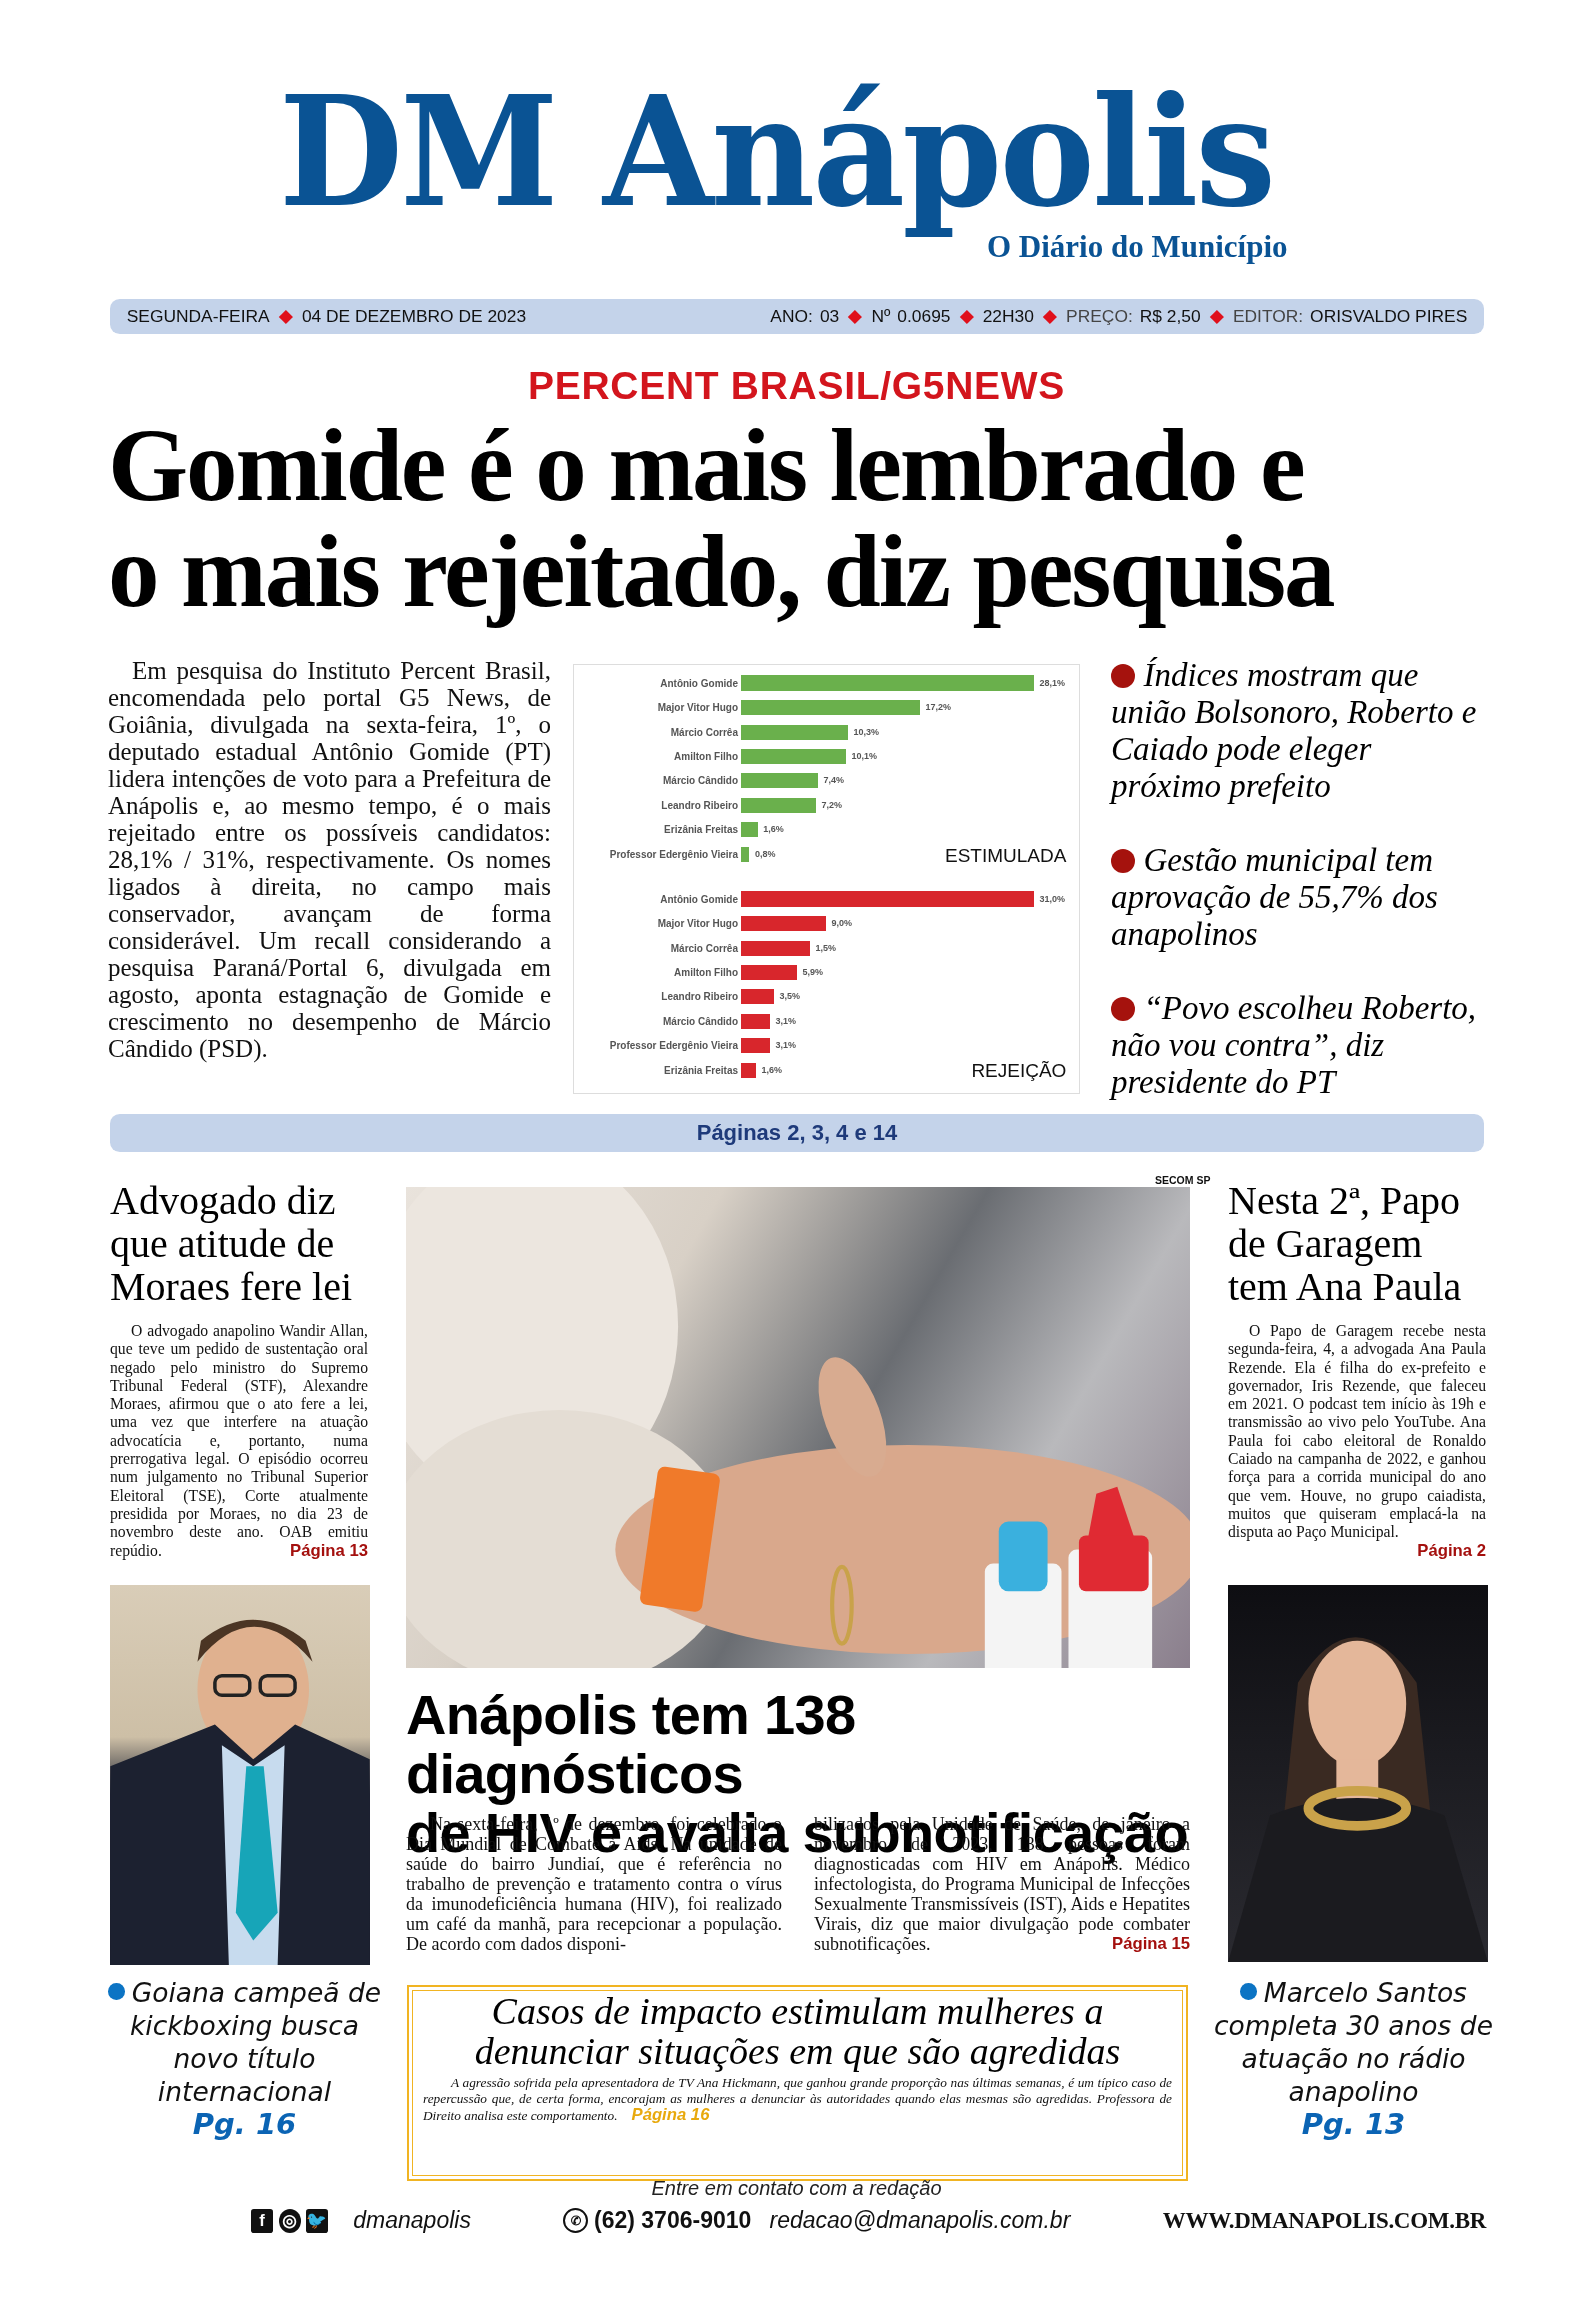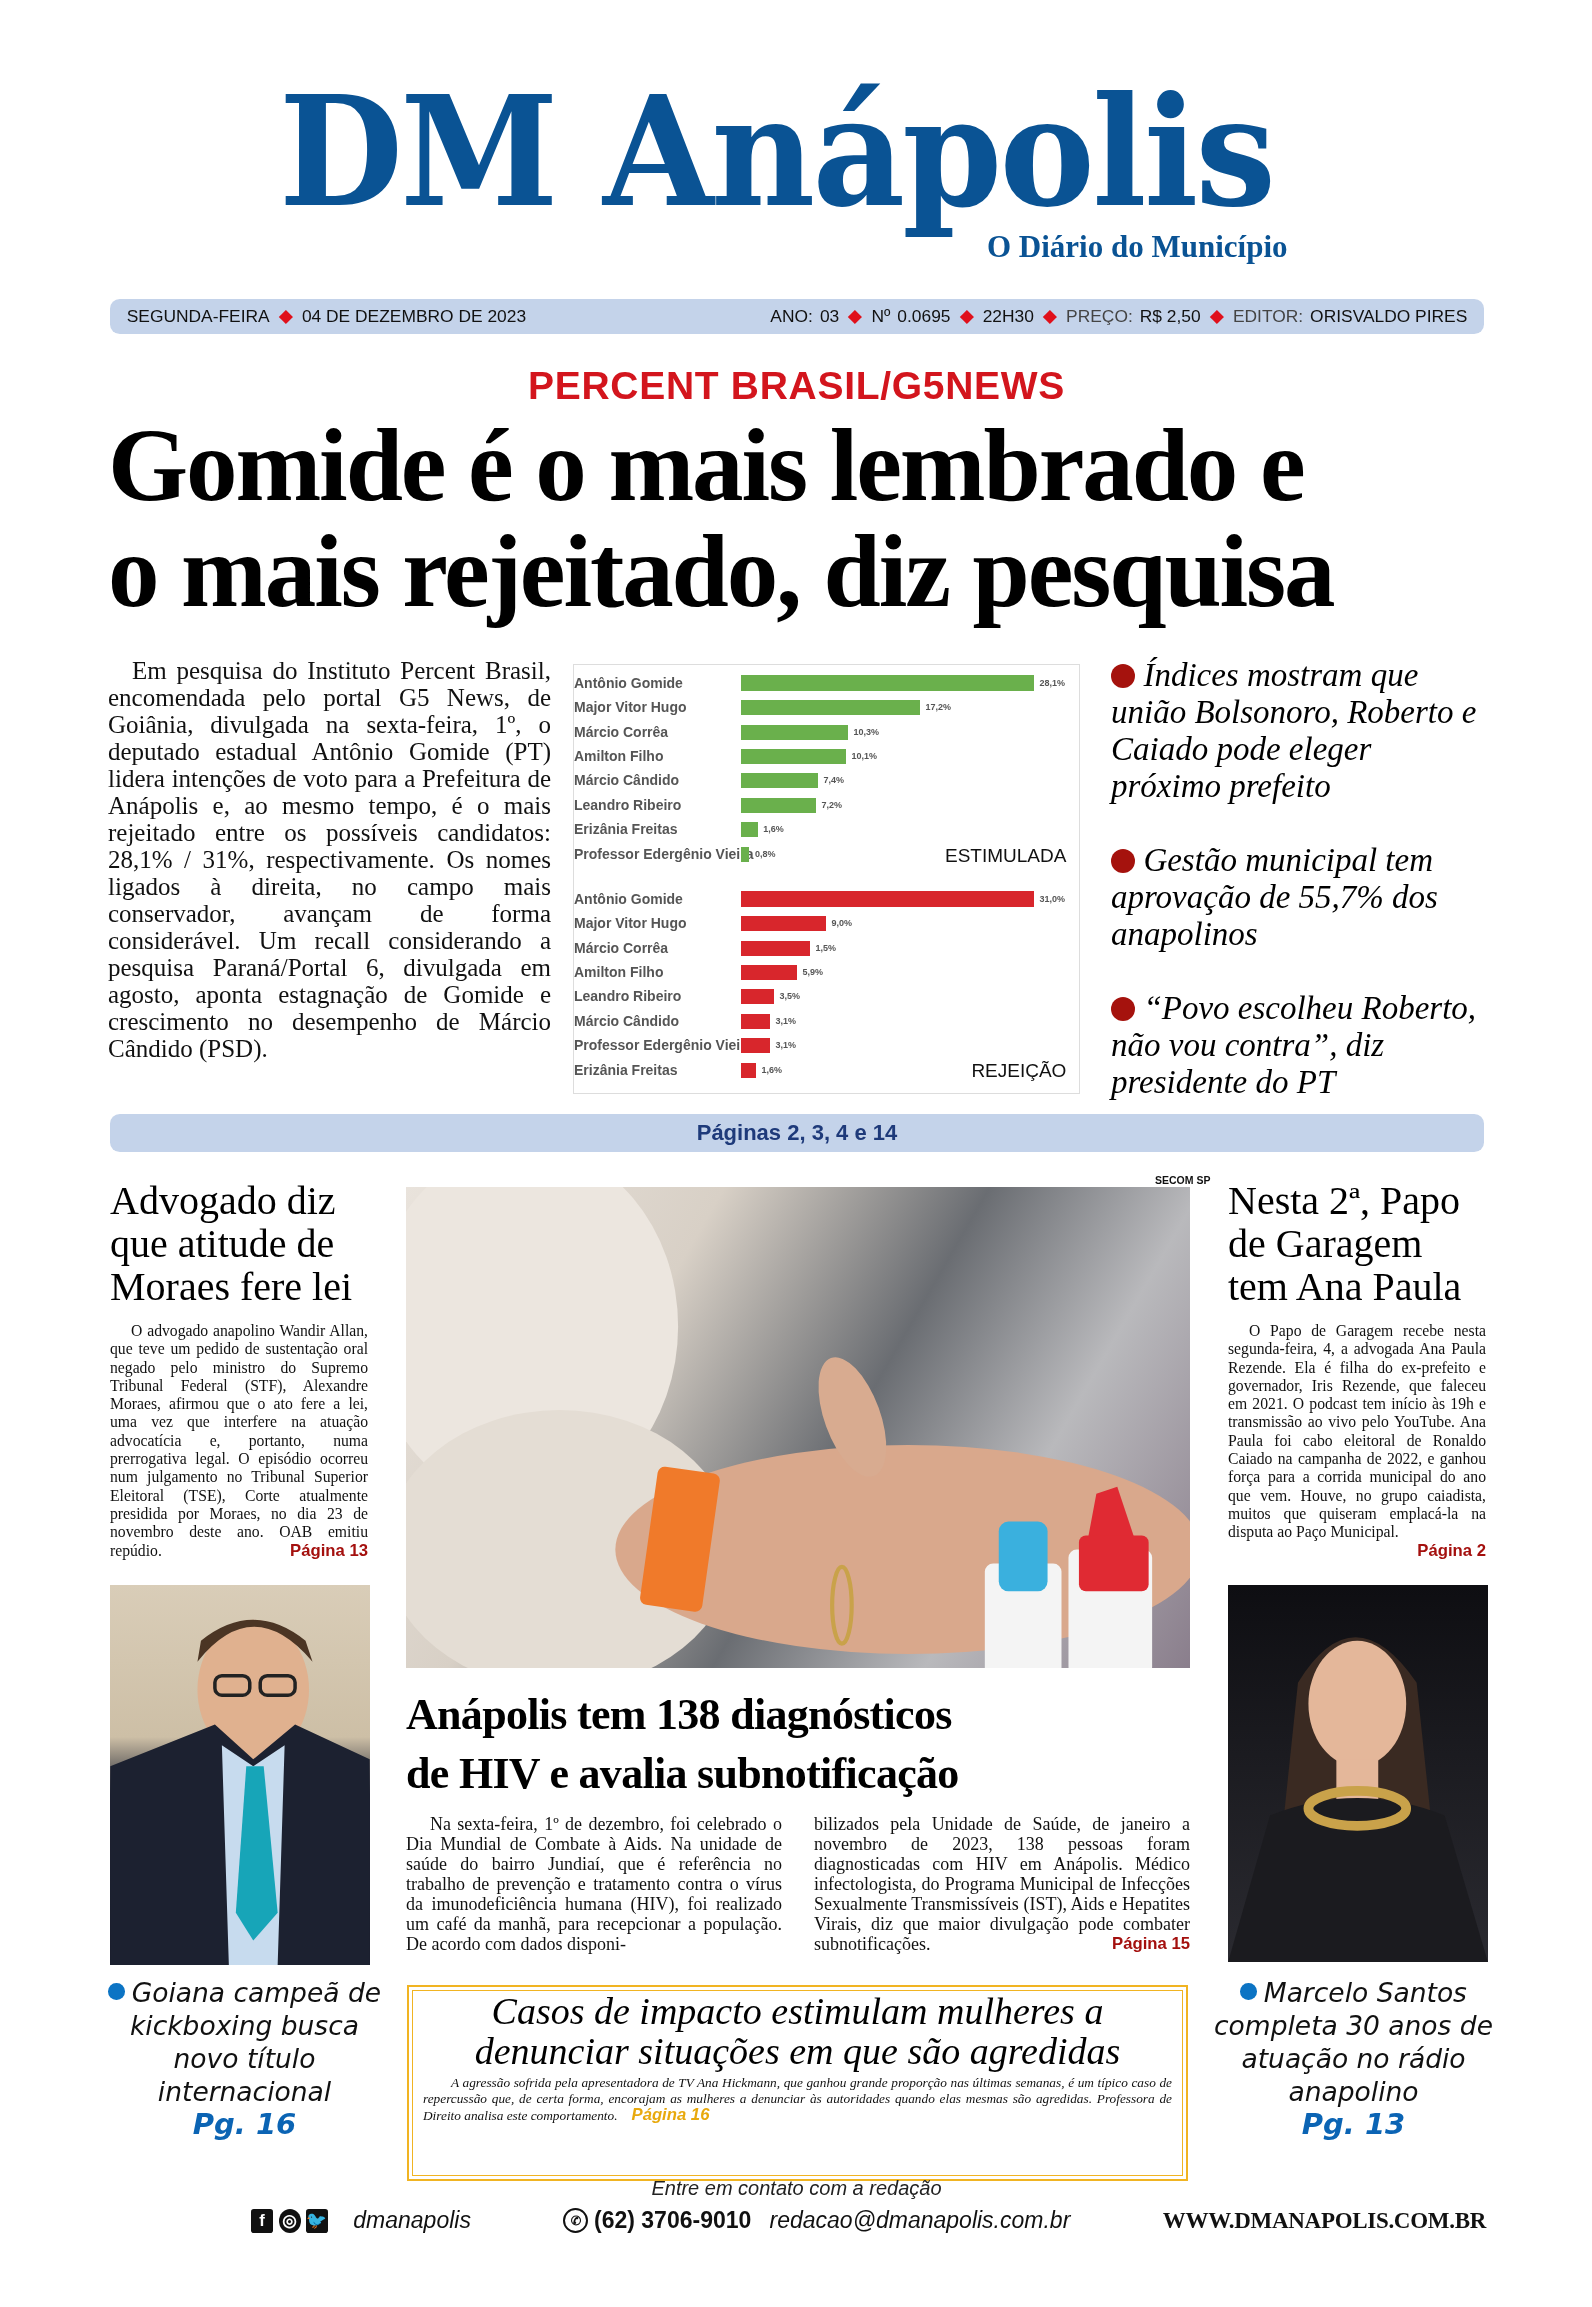--- a/index.html
+++ b/index.html
@@ -27,22 +27,22 @@
   .headline { left: 108px; top: 412px; width: 1395px; font-family: "Liberation Serif", serif; font-weight: bold; font-size: 103px;
               line-height: 106px; letter-spacing: -2.1px; color: #000; }
 
   .lead-body { left: 108px; top: 657px; width: 443px; font-size: 25px; line-height: 27px; text-align: justify;
                text-indent: 24px; hyphens: manual; }
 
   
   .chart { left: 573px; top: 664px; width: 507px; height: 430px; border: 1.4px solid #ddd; background: #fff; }
   .chart .section { position: absolute; left: 0; width: 100%; }
   .bar-row { position: absolute; left: 0; height: 16.7px; display: flex; align-items: center; width: 100%; }
-  .bar-label { width: 167px; padding-right: 13px; font-family: "Liberation Sans", sans-serif; font-weight: bold;
-               font-size: 14px; color: #555; white-space: nowrap; }
+  .bar-label { width: 167px; text-align: right; padding-right: 3px; font-family: "Liberation Sans", sans-serif; font-weight: bold;
+               font-size: 10px; color: #555; white-space: nowrap; }
   .bar { height: 15.3px; }
   .bar-val { padding-left: 5.6px; font-family: "Liberation Sans", sans-serif; font-weight: bold; font-size: 9px; color: #555; }
   .chart-tag { position: absolute; right: 12.6px; font-family: "Liberation Sans", sans-serif; font-size: 19px; color: #111; }
 
   
   .bullets { left: 1111px; top: 657px; width: 377px; }
   .bullet { font-family: "Liberation Serif", serif; font-style: italic; font-size: 33px; line-height: 37px; color: #000; margin-bottom: 37px; }
   .bullet .dot { display: inline-block; width: 24px; height: 24px; border-radius: 50%; background: #a5120d; vertical-align: middle; margin-right: 8.4px; position: relative; top: -2.8px; }
 
   .pagesbar { left: 110px; top: 1114px; width: 1374px; height: 38px; background: #c4d3ea; border-radius: 9.8px;
@@ -58,21 +58,21 @@
 
   
   .photo { overflow: hidden; }
   .credit { left: 1130px; top: 1174px; font-family: "Liberation Sans", sans-serif; font-weight: bold; font-size: 10.5px; color: #111; padding-left: 25px; }
 
   .hiv-photo { left: 406px; top: 1187px; width: 784px; height: 481px; background: linear-gradient(120deg, #e9e3dc 0%, #d8d0c6 30%, #6a6d72 55%, #b9b9bc 75%, #8a7e8c 100%); }
   .adv-photo { left: 110px; top: 1585px; width: 260px; height: 380px; background: linear-gradient(180deg, #d9cdb8 0%, #cdbfa6 40%, #1f2331 55%, #1a1e2a 100%); }
   .ana-photo { left: 1228px; top: 1585px; width: 260px; height: 377px; background: linear-gradient(180deg, #0e0e12 0%, #1b1b20 45%, #2a2a30 100%); }
 
   
-  .hiv-head { left: 406px; top: 1685px; width: 788px; font-family: Liberation Serif, serif; font-weight: bold; font-size: 44px;
+  .hiv-head { left: 406px; top: 1685px; width: 788px; font-family: Liberation Sans, sans-serif; font-weight: bold; font-size: 56px;
               line-height: 59px; letter-spacing: -0.7px; color: #000; }
   .hiv-cols { left: 406px; top: 1814px; width: 784px; display: flex; gap: 32px; }
   .hiv-col { flex: 1; font-size: 18px; line-height: 20px; text-align: justify; }
   .hiv-col.first { text-indent: 24px; }
 
   
   .box { left: 407px; top: 1985px; width: 781px; height: 196px; border: 2.8px solid #f1b422; padding: 4.2px 7px; text-align: center; }
   .box-inner { border: 0.7px solid #f1b422; position: absolute; inset: 2.8px; }
   .box-head { font-family: "Liberation Serif", serif; font-style: italic; font-size: 38px; line-height: 40px; color: #000; position: relative; }
   .box-body { font-family: "Liberation Serif", serif; font-style: italic; font-size: 13.3px; line-height: 16px; text-align: justify; text-indent: 28px; margin-top: 4.2px; position: relative; padding: 0 7px; }

